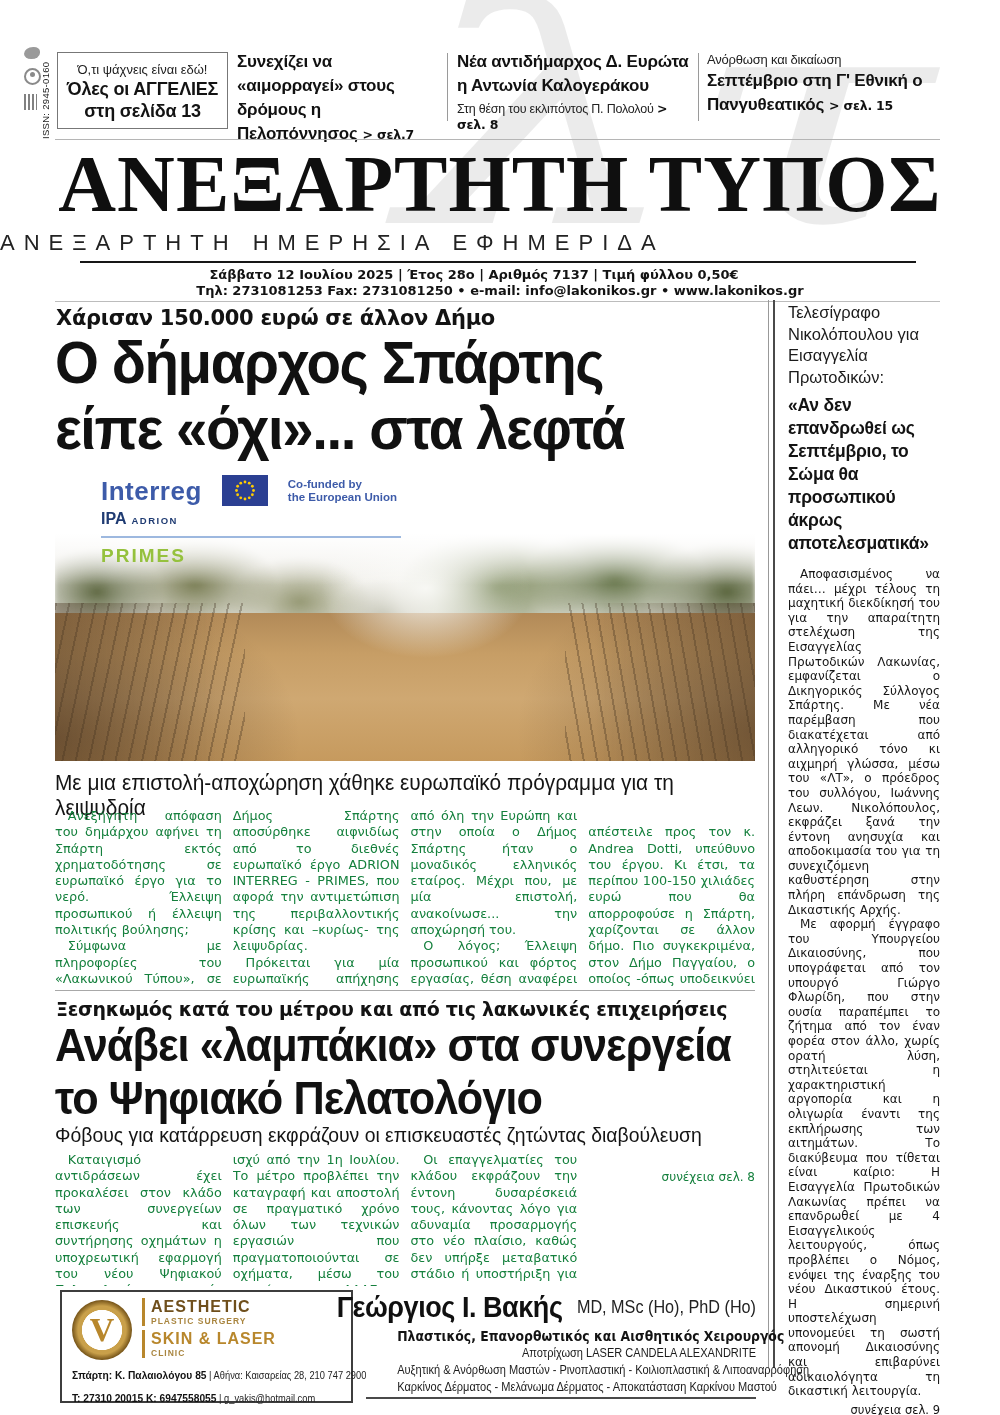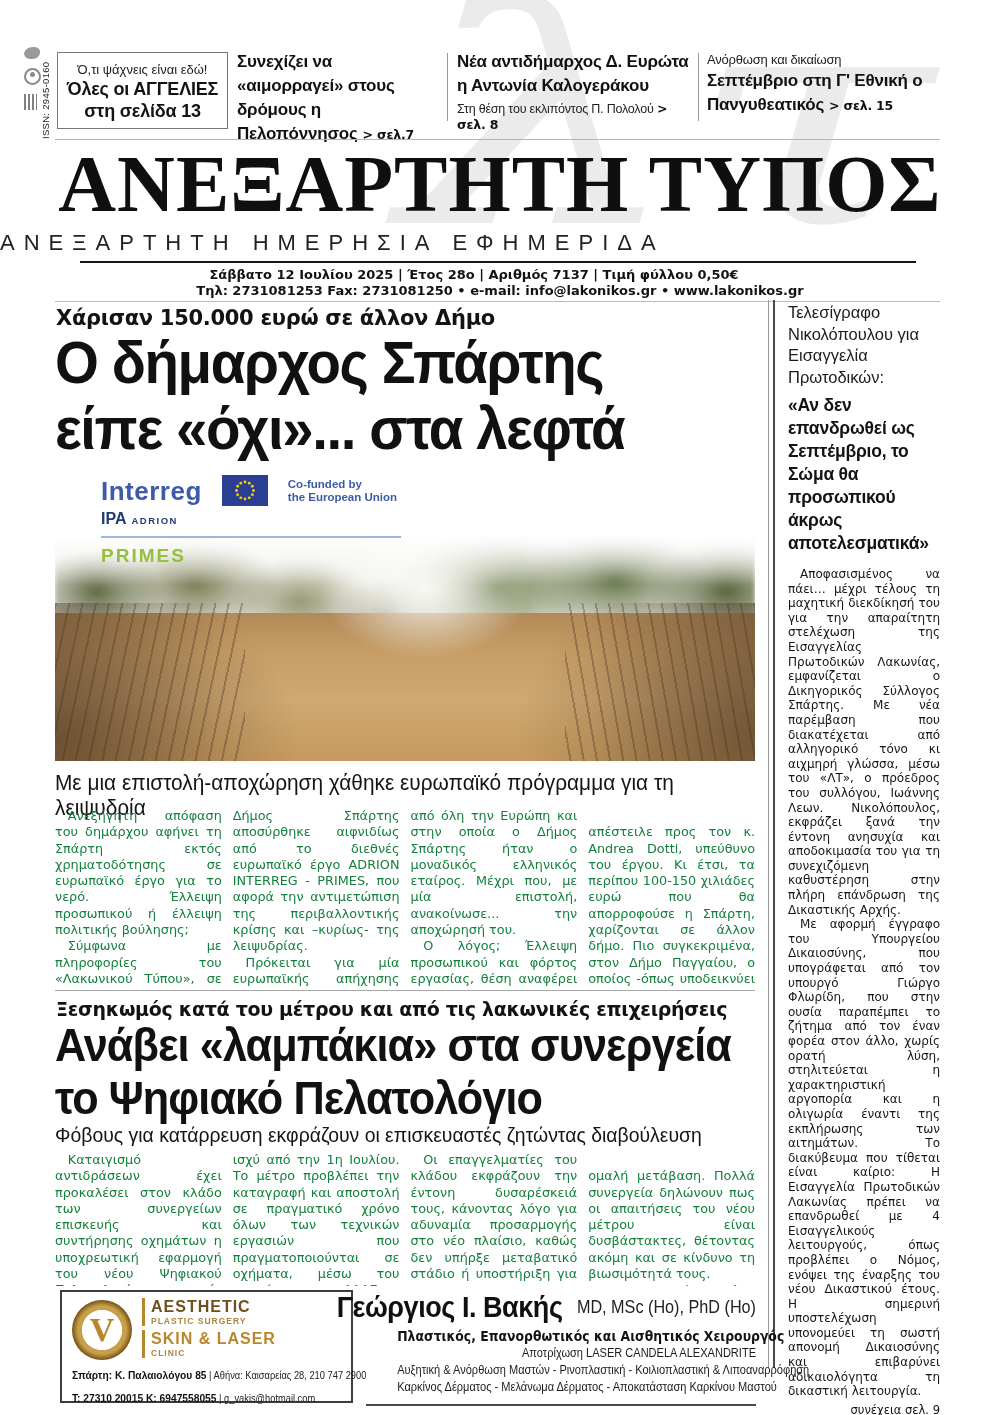--- a/index.html
+++ b/index.html
@@ -123,21 +123,21 @@
   .vlogo{width:60px;height:60px;border-radius:50%;flex:0 0 60px;
          background:radial-gradient(closest-side,#ffffff 66%,#c9a04a 68% 80%,#7c5a1d 98%);
          display:flex;align-items:center;justify-content:center;}
   .vlogo span{font:700 34px/1 "Liberation Serif",serif;color:#b8872c;}
   .adl-t1,.adl-t2{border-left:3px solid #b8872c;padding-left:6px;margin-bottom:4px;}
   .adl-big{font:700 16px/18px "Liberation Sans",sans-serif;letter-spacing:1px;color:#6f4f1c;}
   .adl-sm{font:700 8.5px/10px "Liberation Sans",sans-serif;letter-spacing:1px;color:#a9853f;}
   .adl-addr{margin-top:7px;font:400 10px/14.5px "Liberation Sans",sans-serif;color:#222;
             transform:scaleX(.93);transform-origin:left top;white-space:nowrap;}
   .adl-addr b{font-weight:700;font-size:11px;color:#111;}
-  .ad-right{left:366px;top:1292px;width:390px;border-bottom:2px solid #4a4a4a;padding-bottom:8px;}
+  .ad-right{left:366px;top:1292px;width:390px;border-bottom:2px solid #4a4a4a;padding-bottom:1px;}
   .adr-head{display:flex;justify-content:flex-end;align-items:center;gap:8px;
             transform:scaleX(.9);transform-origin:right top;white-space:nowrap;}
   .adr-name{font:700 30px/1 "Liberation Sans",sans-serif;letter-spacing:-.5px;color:#101010;}
   .adr-bar{width:3px;height:28px;background:#c9a04a;}
   .adr-creds{font:400 18px/1 "Liberation Sans",sans-serif;color:#222;}
   .adr-lines{margin-top:5px;text-align:right;transform:scaleX(.92);transform-origin:right top;}
   .adr-spec{font:700 13.5px/18px "DejaVu Sans",sans-serif;white-space:nowrap;}
   .adr-l{font:400 12px/17px "Liberation Sans",sans-serif;color:#1c1c1c;white-space:nowrap;}
 </style>
 </head>
@@ -254,21 +254,20 @@
   <div class="abs kicker2">Ξεσηκωμός κατά του μέτρου και από τις λακωνικές επιχειρήσεις</div>
   <div class="abs headline2" style="white-space:pre-line">Ανάβει «λαμπάκια» στα συνεργεία
 το Ψηφιακό Πελατολόγιο</div>
   <div class="abs subhead">Φόβους για κατάρρευση εκφράζουν οι επισκευαστές ζητώντας διαβούλευση</div>
 
   <div class="abs cols cols2">
     <div class="col"> Καταιγισμό αντιδράσεων έχει προκαλέσει στον κλάδο των συνεργείων επισκευής και συντήρησης οχημάτων η υποχρεωτική εφαρμογή του νέου Ψηφιακού Πελατολογίου, το οποίο τέθηκε σε</div>
     <div class="col">ισχύ από την 1η Ιουλίου. Το μέτρο προβλέπει την καταγραφή και αποστολή σε πραγματικό χρόνο όλων των τεχνικών εργασιών που πραγματοποιούνται σε οχήματα, μέσω του συστήματος της ΑΑΔΕ.</div>
     <div class="col"> Οι επαγγελματίες του κλάδου εκφράζουν την έντονη δυσαρέσκειά τους, κάνοντας λόγο για αδυναμία προσαρμογής στο νέο πλαίσιο, καθώς δεν υπήρξε μεταβατικό στάδιο ή υποστήριξη για την</div>
     <div class="col">
-      <span>ομαλή μετάβαση. Πολλά συνεργεία δηλώνουν πως οι απαιτήσεις του νέου μέτρου είναι δυσβάστακτες, θέτοντας ακόμη και σε κίνδυνο τη βιωσιμότητά τους.</span>
       <span class="cont">συνέχεια σελ. 8</span>
     </div>
   </div>
 
   <div class="abs vr-thin"></div>
   <div class="abs vr-thick"></div>
   <div class="abs sidebar">
     <div class="sb-kicker">Τελεσίγραφο Νικολόπουλου για Εισαγγελία Πρωτοδικών:</div>
     <div class="sb-quote">«Αν δεν επανδρωθεί ως Σεπτέμβριο, το Σώμα θα προσωπικού άκρως αποτελεσματικά»</div>
     <div class="sb-body"> Αποφασισμένος να πάει… μέχρι τέλους τη μαχητική διεκδίκησή του για την απαραίτητη στελέχωση της Εισαγγελίας Πρωτοδικών Λακωνίας, εμφανίζεται ο Δικηγορικός Σύλλογος Σπάρτης. Με νέα παρέμβαση που διακατέχεται από αλληγορικό τόνο κι αιχμηρή γλώσσα, μέσω του «ΛΤ», ο πρόεδρος του συλλόγου, Ιωάννης Λεων. Νικολόπουλος, εκφράζει ξανά την έντονη ανησυχία και αποδοκιμασία του για τη συνεχιζόμενη καθυστέρηση στην πλήρη επάνδρωση της Δικαστικής Αρχής.

